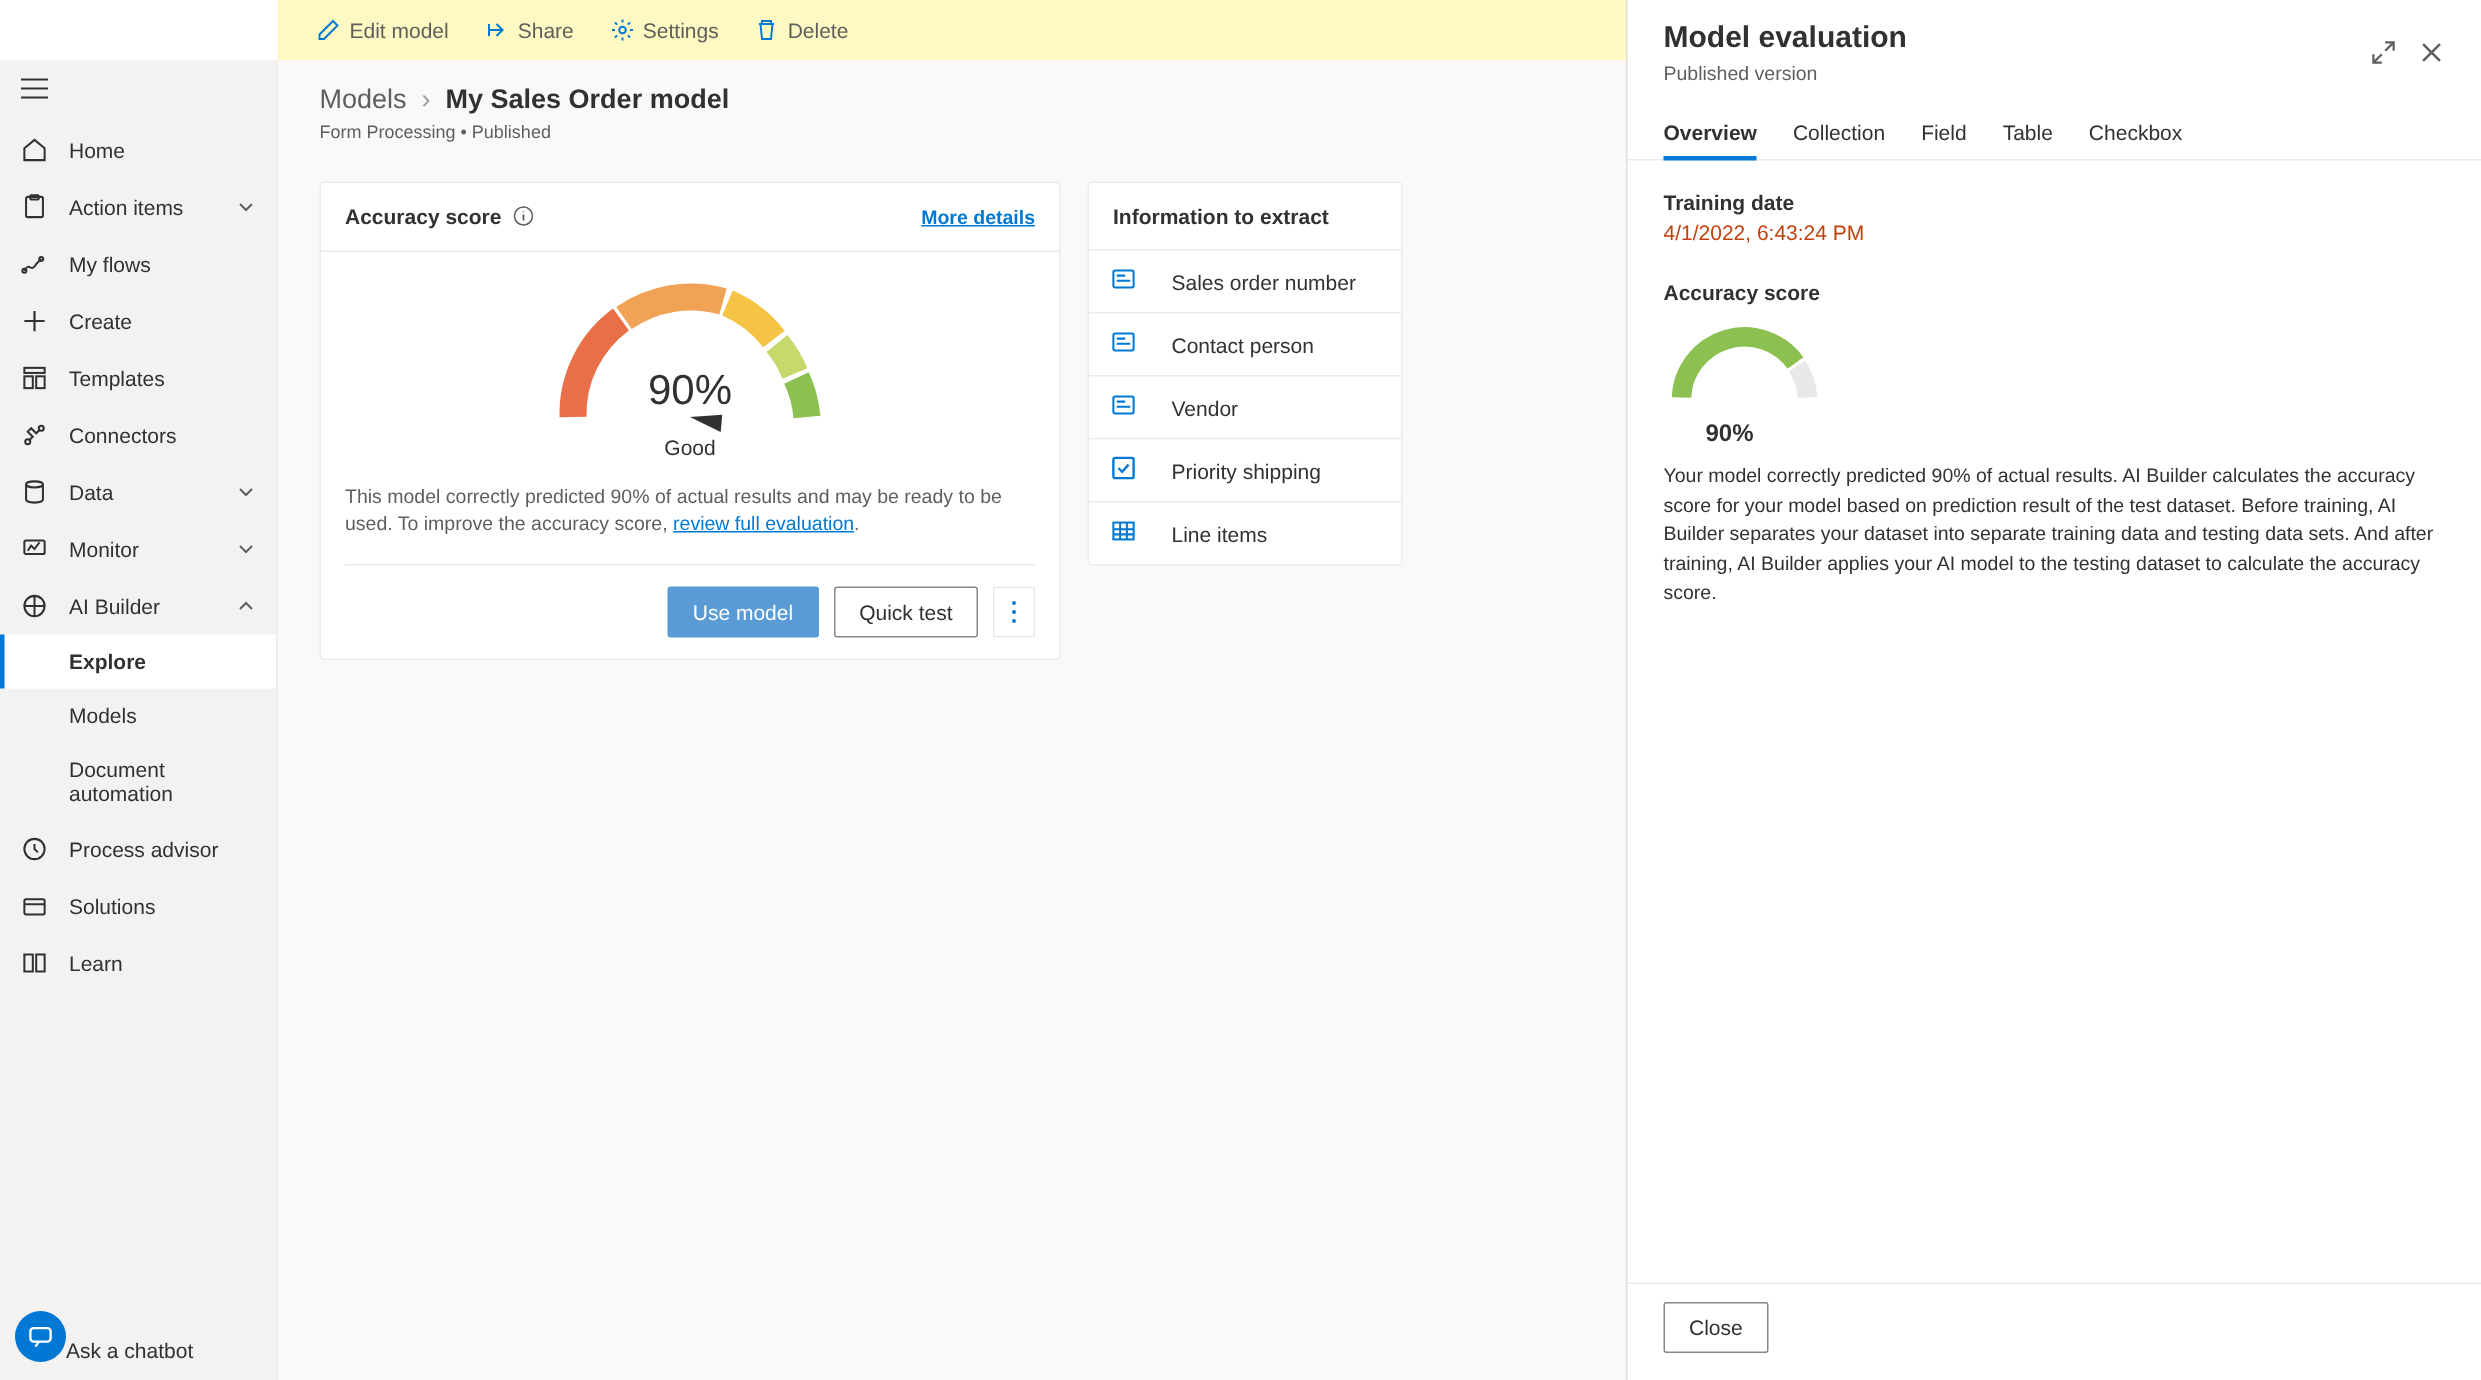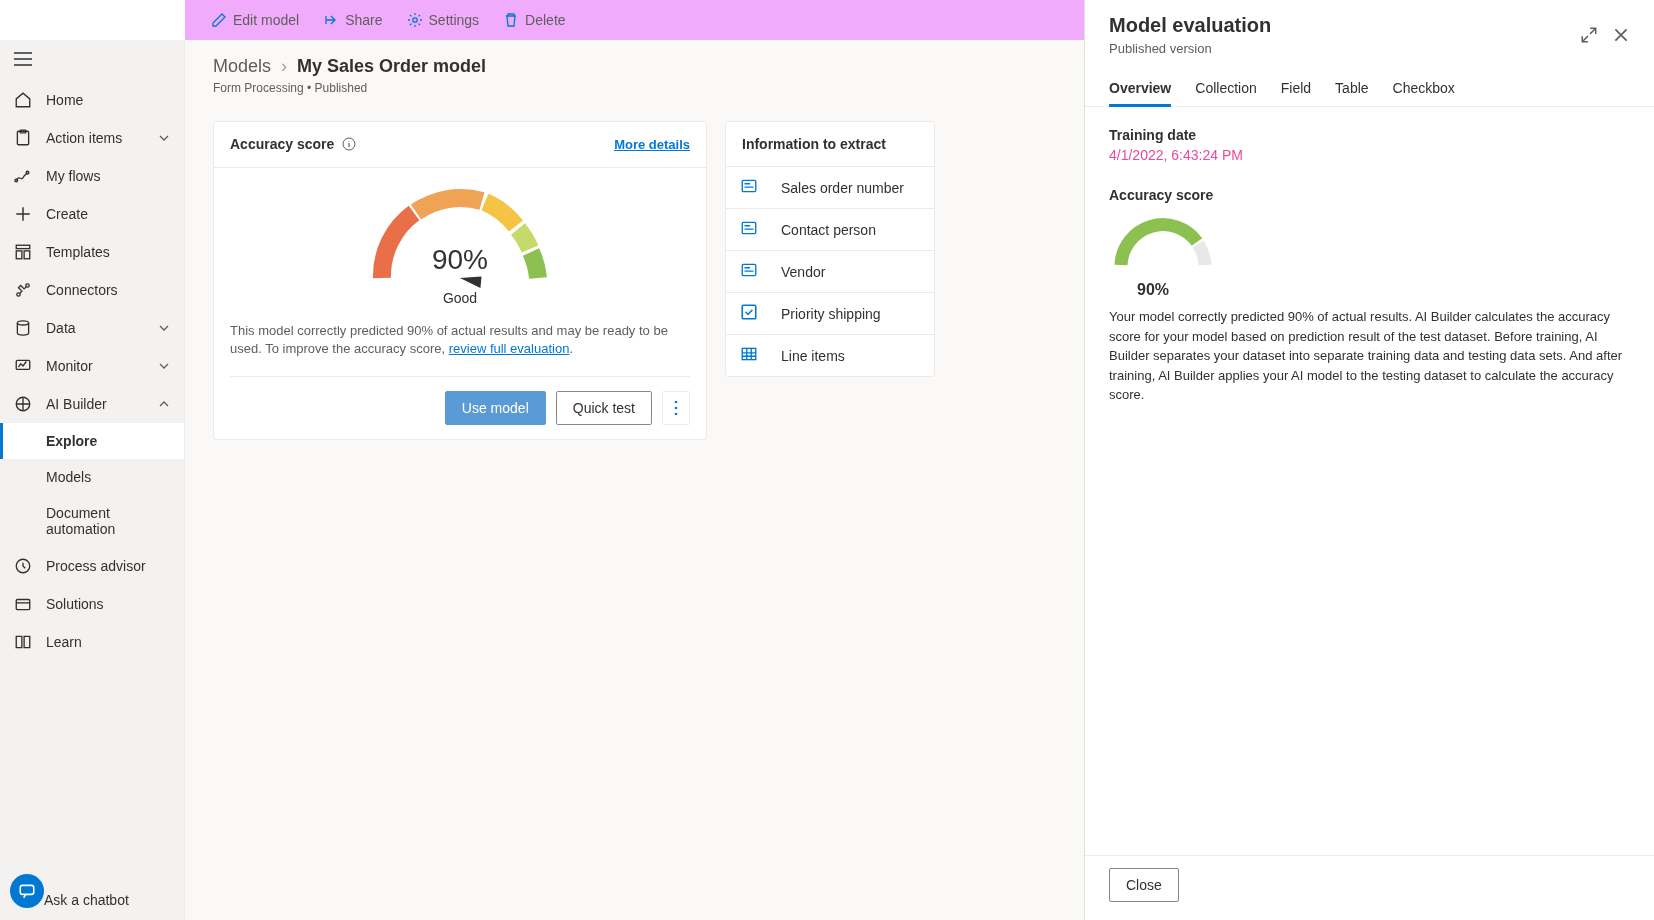--- a/index.html
+++ b/index.html
@@ -78,21 +78,21 @@
   display: flex;
   flex-direction: column;
   background: #faf9f8;
   overflow: hidden;
 }
 .cmdbar {
   display: flex;
   align-items: center;
   gap: 12px;
   padding: 8px 20px;
-  background: #f0abfc;
+  background: #fef9c3;
 }
 .cmd-btn {
   display: inline-flex;
   align-items: center;
   gap: 6px;
   padding: 4px 6px;
   color: #605e5c;
   cursor: pointer;
 }
 .cmd-btn svg { width: 16px; height: 16px; color: #0078d4; }
@@ -205,21 +205,21 @@
 .panel-tab.active::after {
   content: "";
   position: absolute;
   left: 0; right: 0; bottom: -1px;
   height: 3px;
   background: #0078d4;
 }
 
 .panel-body { padding: 20px 24px; flex: 1; overflow-y: auto; }
 .panel-section-title { font-weight: 600; margin-bottom: 4px; }
-.panel-section-val { color: #ec4899; margin-bottom: 24px; }
+.panel-section-val { color: #c2410c; margin-bottom: 24px; }
 
 .mini-gauge { position: relative; width: 108px; height: 68px; margin-bottom: 6px; }
 .mini-gauge svg { width: 108px; height: 68px; }
 .mini-pct { font-size: 16px; font-weight: 600; margin-bottom: 8px; padding-left: 28px; }
 
 .panel-desc { color: #323130; font-size: 13px; line-height: 1.5; }
 
 .panel-foot {
   border-top: 1px solid #edebe9;
   padding: 12px 24px 18px;

